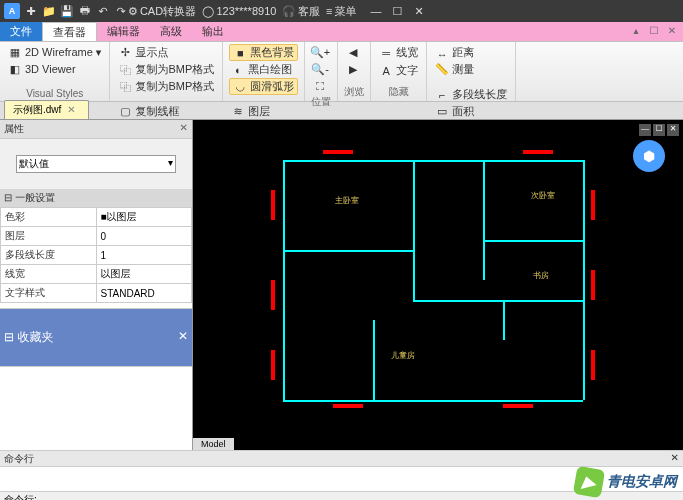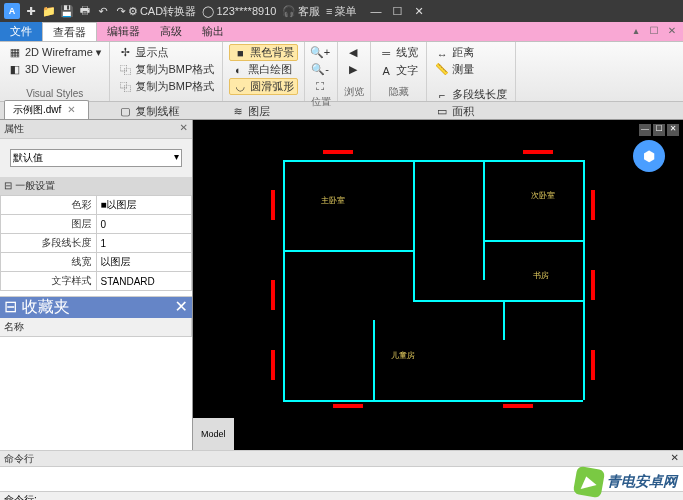--- a/index.html
+++ b/index.html
@@ -29,50 +29,50 @@
     .ribbon-group { border-right: 1px solid #d0d0d0; padding: 2px 6px; display: flex; flex-direction: column; }
     .ribbon-group-content { flex: 1; display: flex; flex-direction: column; gap: 1px; justify-content: flex-start; }
     .ribbon-group-label { font-size: 10px; color: #666; text-align: center; padding-top: 1px; }
     .ribbon-item { display: flex; align-items: center; gap: 3px; font-size: 11px; color: #333; padding: 1px 2px; cursor: pointer; white-space: nowrap; }
     .ribbon-item.highlight { background: #ffe9a8; border: 1px solid #e8c060; border-radius: 2px; padding: 0 3px; }
     .ribbon-icon { width: 14px; height: 14px; display: inline-flex; align-items: center; justify-content: center; font-size: 11px; }
     .ribbon-cols { display: flex; gap: 8px; }
     
     
     .doc-tabs { height: 18px; background: #e0e0e0; display: flex; align-items: flex-end; padding-left: 4px; border-bottom: 1px solid #999; }
-    .doc-tab { background: #ffffff; padding: 2px 12px 2px 8px; font-size: 10px; border: 1px solid #999; border-bottom: none; border-radius: 2px 2px 0 0; position: relative; cursor: pointer; }
+    .doc-tab { background: #fef9c3; padding: 2px 12px 2px 8px; font-size: 10px; border: 1px solid #999; border-bottom: none; border-radius: 2px 2px 0 0; position: relative; cursor: pointer; }
     .doc-tab .close { margin-left: 6px; color: #888; cursor: pointer; }
     
     
     .main { display: flex; height: 330px; }
     
     
     .props-panel { width: 193px; background: #f0f0f0; border-right: 1px solid #999; display: flex; flex-direction: column; font-size: 10px; }
     .props-header { background: #e0e0e0; padding: 2px 4px; font-size: 10px; color: #333; border-bottom: 1px solid #ccc; display: flex; justify-content: space-between; }
     .props-header .x { cursor: pointer; color: #666; }
-    .props-select { margin: 10px; padding: 1px 2px; border: 1px solid #999; background: #fff; font-size: 10px; display: flex; justify-content: space-between; }
+    .props-select { margin: 16px; padding: 1px 2px; border: 1px solid #999; background: #fff; font-size: 10px; display: flex; justify-content: space-between; }
     .props-section { background: #d8d8d8; padding: 2px 4px; font-size: 10px; color: #333; cursor: pointer; }
     .props-table { width: 100%; border-collapse: collapse; }
     .props-table td { border: 1px solid #ccc; padding: 2px 4px; font-size: 10px; background: #fff; }
-    .props-table td:first-child { width: 50%; color: #333; text-align: right; }
-    .props-fav { background: #6585c7; color: #fff; padding: 0 4px; font-size: 16px; cursor: pointer; display: flex; justify-content: space-between; }
+    .props-table td:first-child { width: 50%; color: #333; }
+    .props-fav { background: #6585c7; color: #fff; padding: 20px 4px; font-size: 12px; cursor: pointer; display: flex; justify-content: space-between; }
     .props-cols { display: flex; border-bottom: 1px solid #ccc; }
     .props-cols div { flex: 1; padding: 2px 4px; font-size: 10px; color: #333; border-right: 1px solid #ccc; }
     .props-blank { flex: 1; background: #fff; }
     
     
     .canvas-wrap { flex: 1; background: #000; position: relative; overflow: hidden; }
     .canvas-controls { position: absolute; top: 4px; right: 4px; display: flex; gap: 2px; }
     .canvas-ctrl { width: 12px; height: 12px; background: #555; color: #fff; font-size: 8px; text-align: center; cursor: pointer; }
     .nav-cube { position: absolute; top: 20px; right: 18px; width: 32px; height: 32px; background: #4a9eff; border-radius: 50%; cursor: pointer; display: flex; align-items: center; justify-content: center; color: #fff; font-size: 14px; }
     .floorplan { position: absolute; left: 50px; top: 20px; width: 380px; height: 280px; }
     .wall { position: absolute; background: #00ffff; }
     .wall-red { position: absolute; background: #ff0000; }
     .room-label { position: absolute; color: #e8d060; font-size: 8px; }
-    .model-tab { position: absolute; bottom: 0; left: 0; background: #ddd; padding: 11px 8px; font-size: 9px; cursor: pointer; }
+    .model-tab { position: absolute; bottom: 0; left: 0; background: #ddd; padding: 1px 8px; font-size: 9px; cursor: pointer; }
     
     
     .cmdline-label { height: 16px; background: #e8e8e8; padding: 1px 4px; font-size: 10px; color: #333; border-top: 1px solid #ccc; display: flex; justify-content: space-between; }
     .cmdline-input { height: 26px; background: #fff; border-top: 1px solid #ccc; border-bottom: 1px solid #ccc; }
     .cmdline-prompt { height: 16px; background: #f0f0f0; padding: 1px 4px; font-size: 10px; display: flex; align-items: center; }
     
     
     .watermark { position: absolute; bottom: 4px; right: 6px; display: flex; align-items: center; gap: 4px; font-size: 14px; font-weight: bold; color: #2a5a8a; font-style: italic; }
     .wm-icon { width: 28px; height: 28px; background: #7ac943; border-radius: 6px; transform: rotate(10deg); display: flex; align-items: center; justify-content: center; color: #fff; font-size: 16px; }
   </style>
@@ -294,21 +294,20 @@
             <td>STANDARD</td>
           </tr>
     </tbody>
       </table>
     <div style="height:6px;background:#fff;border-bottom:1px solid #ccc"></div>
     <div class="props-fav">
         <span>⊟ <span>收藏夹</span></span>
         <span>✕</span>
       </div>
     <div class="props-cols">
-      <div>名称</div>
     </div>
     <div class="props-blank"></div>
   </div>
 
   <div class="canvas-wrap">
     <div class="canvas-controls">
       <span class="canvas-ctrl">—</span>
       <span class="canvas-ctrl">☐</span>
       <span class="canvas-ctrl">✕</span>
     </div>
@@ -328,21 +327,21 @@
       <div class="wall-red" style="left:80px;top:10px;width:30px;height:4px"></div>
       <div class="wall-red" style="left:280px;top:10px;width:30px;height:4px"></div>
       <div class="wall-red" style="left:28px;top:50px;width:4px;height:30px"></div>
       <div class="wall-red" style="left:28px;top:140px;width:4px;height:30px"></div>
       <div class="wall-red" style="left:28px;top:210px;width:4px;height:30px"></div>
       <div class="wall-red" style="left:348px;top:50px;width:4px;height:30px"></div>
       <div class="wall-red" style="left:348px;top:130px;width:4px;height:30px"></div>
       <div class="wall-red" style="left:348px;top:210px;width:4px;height:30px"></div>
       <div class="wall-red" style="left:90px;top:264px;width:30px;height:4px"></div>
       <div class="wall-red" style="left:260px;top:264px;width:30px;height:4px"></div>
-      <div class="room-label" style="left:78px;top:55px">主卧室</div>
+      <div class="room-label" style="left:92px;top:55px">主卧室</div>
       <div class="room-label" style="left:288px;top:50px">次卧室</div>
       <div class="room-label" style="left:290px;top:130px">书房</div>
       <div class="room-label" style="left:148px;top:210px">儿童房</div>
     </div>
     <div class="model-tab">Model</div>
   </div>
 </div>
 
 <div class="cmdline-label">
     <span>命令行</span>

